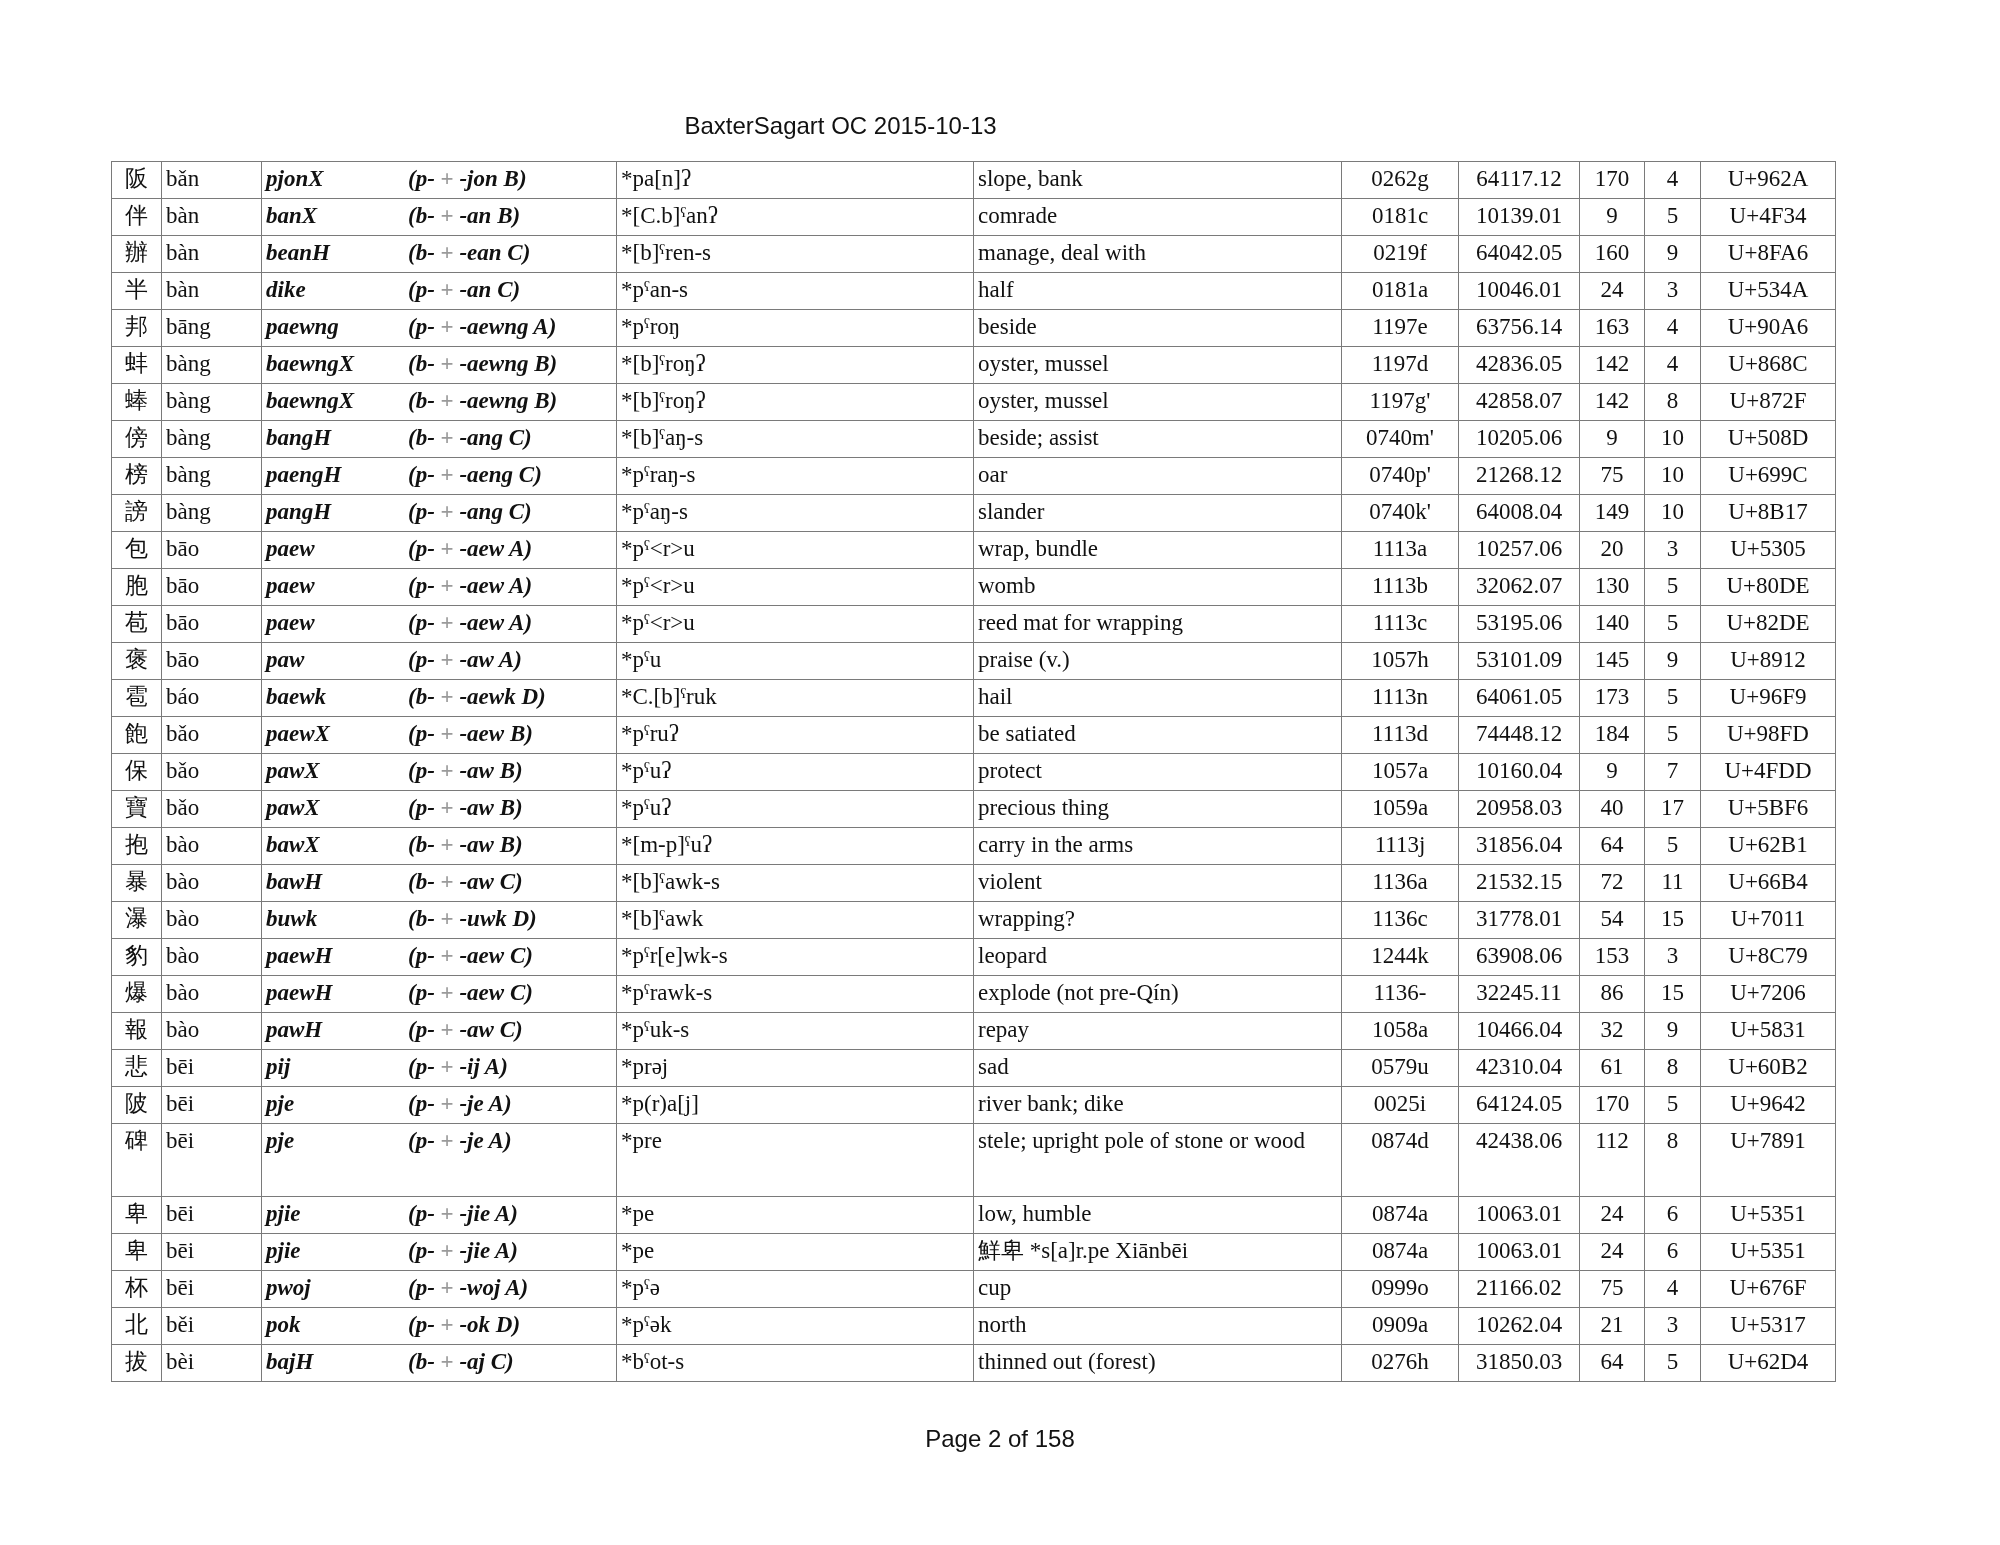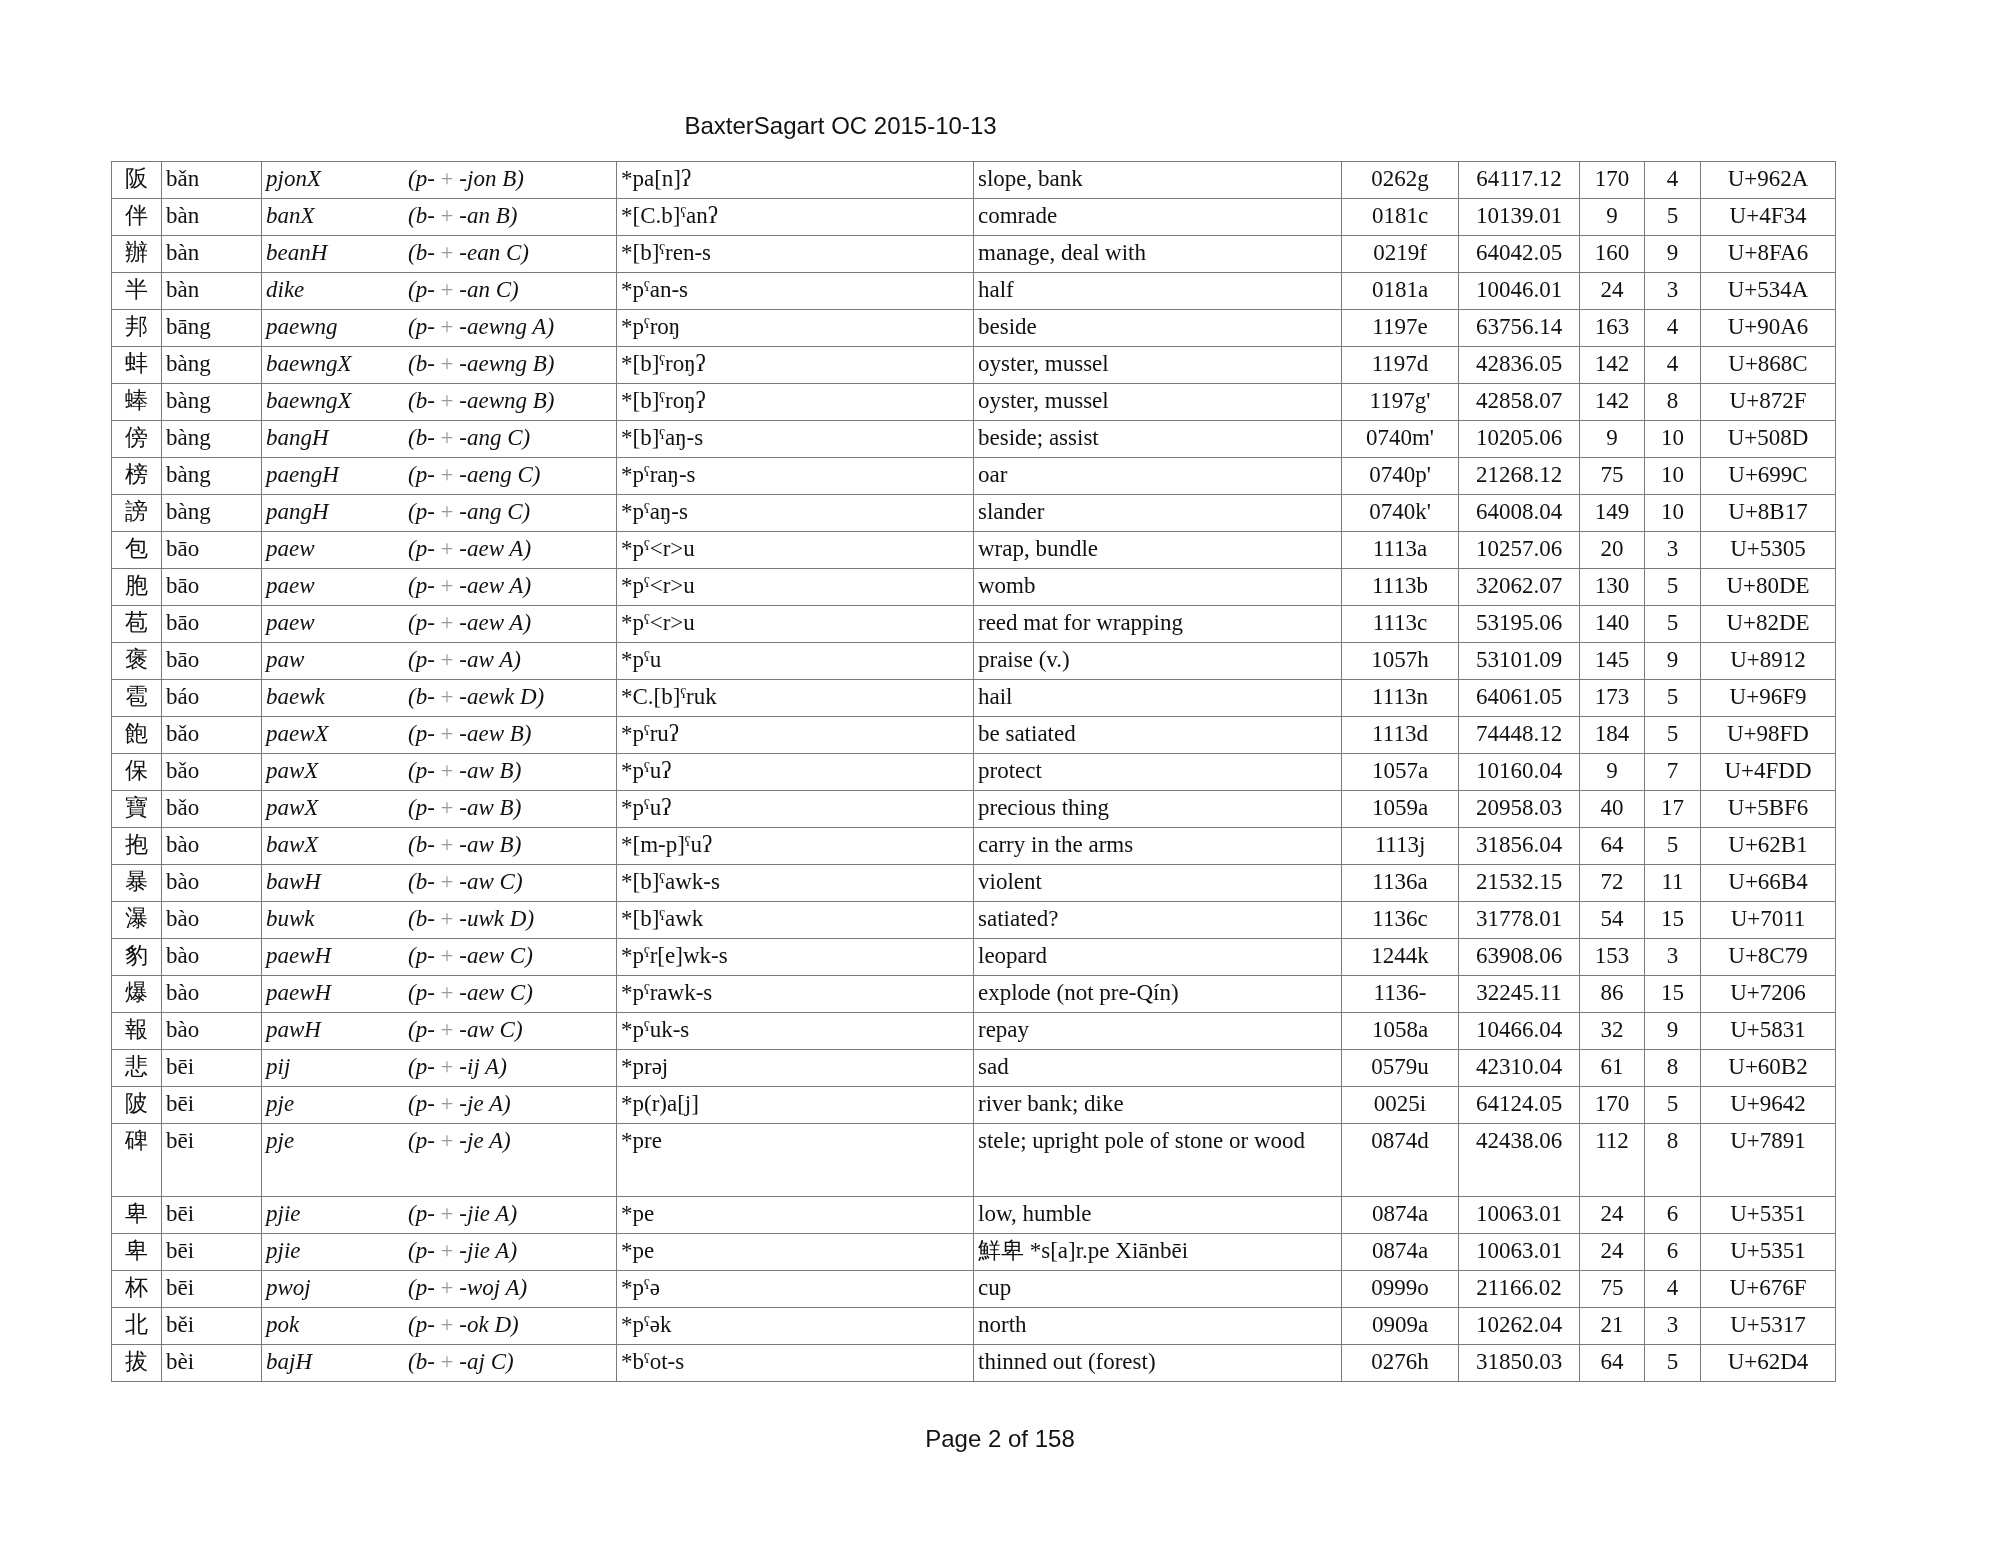--- a/index.html
+++ b/index.html
@@ -21,21 +21,21 @@
   }
   table.lex td {
     border: 1.5px solid #7a7a7a;
     height: 36px; padding: 0 4px; vertical-align: top;
     font-family: "Liberation Serif", serif; font-size: 23px; color: #111;
     line-height: 34px; white-space: nowrap; overflow: hidden;
   }
   table.lex tr.tall td { height: 72px; }
   td.c-char { text-align: center; font-size: 24px; }
   td.c-pin { padding-left: 5px; }
-  td.c-mc { font-style: italic; }
+  td.c-mc { font-style: italic; font-weight: bold; }
   td.c-mc .mc { display: inline-block; width: 142px; }
   td.c-mc .plus { color: #9a9a9a; font-style: normal; }
   td.c-oc { padding-left: 6px; }
   td.c-gloss {
     font-family: "Liberation Sans", sans-serif; font-size: 23px;
     white-space: normal; line-height: 36px; padding-top: 3px; margin-left: 6px;
   }
   td.num { text-align: center; }
 </style>
 </head>
@@ -295,21 +295,21 @@
         <td class="num">21532.15</td>
         <td class="num">72</td>
         <td class="num">11</td>
         <td class="num">U+66B4</td>
       </tr>
       <tr>
         <td class="c-char">瀑</td>
         <td class="c-pin">bào</td>
         <td class="c-mc"><span class="mc">buwk</span><span>(<span>b-</span><span class="plus" style="color: rgb(154, 154, 154);"> + </span><span>-uwk D</span>)</span></td>
         <td class="c-oc">*[b]ˤawk</td>
-        <td class="c-gloss">satiated?</td>
+        <td class="c-gloss">wrapping?</td>
         <td class="num">1136c</td>
         <td class="num">31778.01</td>
         <td class="num">54</td>
         <td class="num">15</td>
         <td class="num">U+7011</td>
       </tr>
       <tr>
         <td class="c-char">豹</td>
         <td class="c-pin">bào</td>
         <td class="c-mc"><span class="mc">paewH</span><span>(<span>p-</span><span class="plus" style="color: rgb(154, 154, 154);"> + </span><span>-aew C</span>)</span></td>

